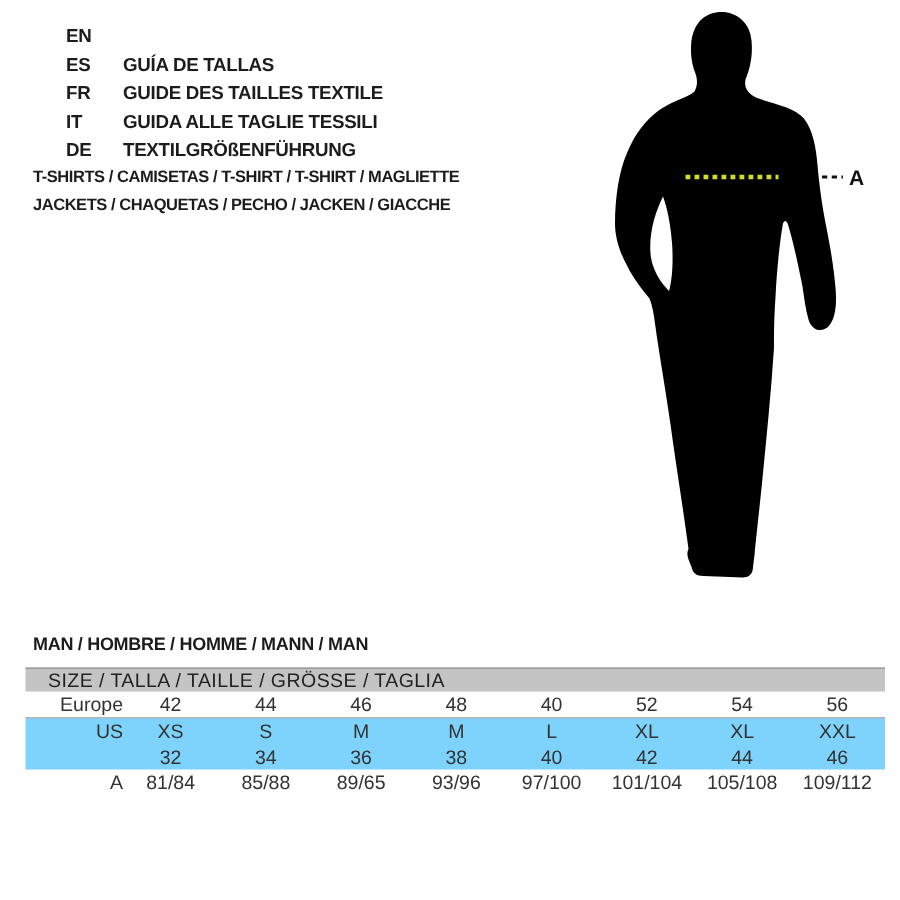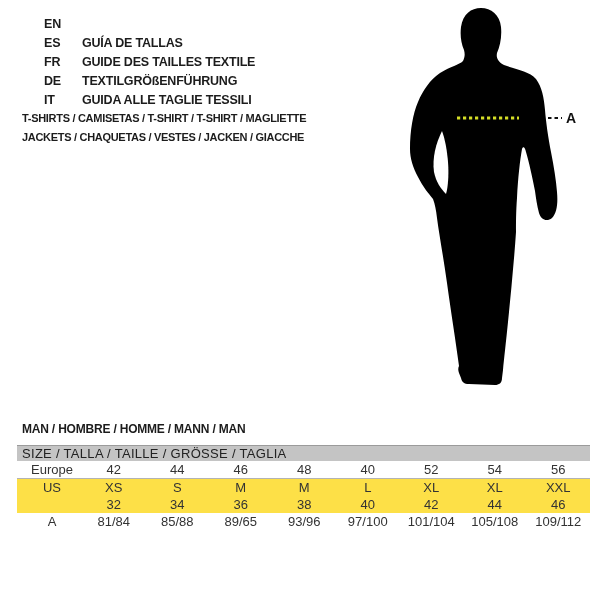--- a/index.html
+++ b/index.html
@@ -84,39 +84,39 @@
     width: 573px;
   }
   .table-header {
     height: 16px;
     line-height: 16px;
     background: #c4c4c4;
     border-top: 1px solid #9b9b9b;
     font-size: 13px;
     letter-spacing: 0.3px;
     color: #222222;
-    padding-left: 5px;
+    padding-left: 15px;
     box-sizing: border-box;
     white-space: nowrap;
     overflow: hidden;
   }
   .trow {
     display: flex;
     height: 17px;
     line-height: 17px;
     font-size: 13px;
     color: #333333;
     box-sizing: border-box;
   }
-  .trow.shaded { background: #fde047; }
+  .trow.shaded { background: #7dd3fc; }
   .trow.first-shaded { border-top: 1px solid #b3b3b3; height: 18px; line-height: 17px; }
   .row-label {
     width: 60px;
     padding-left: 5px;
-    text-align: center;
+    text-align: right;
     white-space: nowrap;
   }
   .size-cell {
     flex: 1;
     text-align: center;
     white-space: nowrap;
   }
 
   
   .footnote {
@@ -140,32 +140,32 @@
       </div>
       <div class="lang-row">
         <span class="lang-code">ES</span>
         <span>GUÍA DE TALLAS</span>
       </div>
       <div class="lang-row">
         <span class="lang-code">FR</span>
         <span>GUIDE DES TAILLES TEXTILE</span>
       </div>
       <div class="lang-row">
+        <span class="lang-code">IT</span>
+        <span>GUIDA ALLE TAGLIE TESSILI</span>
+      </div>
+      <div class="lang-row">
         <span class="lang-code">DE</span>
         <span>TEXTILGRÖßENFÜHRUNG</span>
       </div>
-      <div class="lang-row">
-        <span class="lang-code">IT</span>
-        <span>GUIDA ALLE TAGLIE TESSILI</span>
-      </div>
     </div>
 
   <div class="category-block" id="category-block">
       <div class="category-line">T-SHIRTS / CAMISETAS / T-SHIRT / T-SHIRT / MAGLIETTE</div>
-      <div class="category-line">JACKETS / CHAQUETAS / VESTES / JACKEN / GIACCHE</div>
+      <div class="category-line">JACKETS / CHAQUETAS / PECHO / JACKEN / GIACCHE</div>
     </div>
 
   <div class="figure-wrap">
     <svg width="210" height="400" viewBox="0 0 210 400">
       <path fill="#000000" d="
         M 91 8
         C 101 8 110 15 111 27
         C 112 37 110 46 107 53
         C 106 58 108 62 114 65
         C 127 70 139 71 146 79

